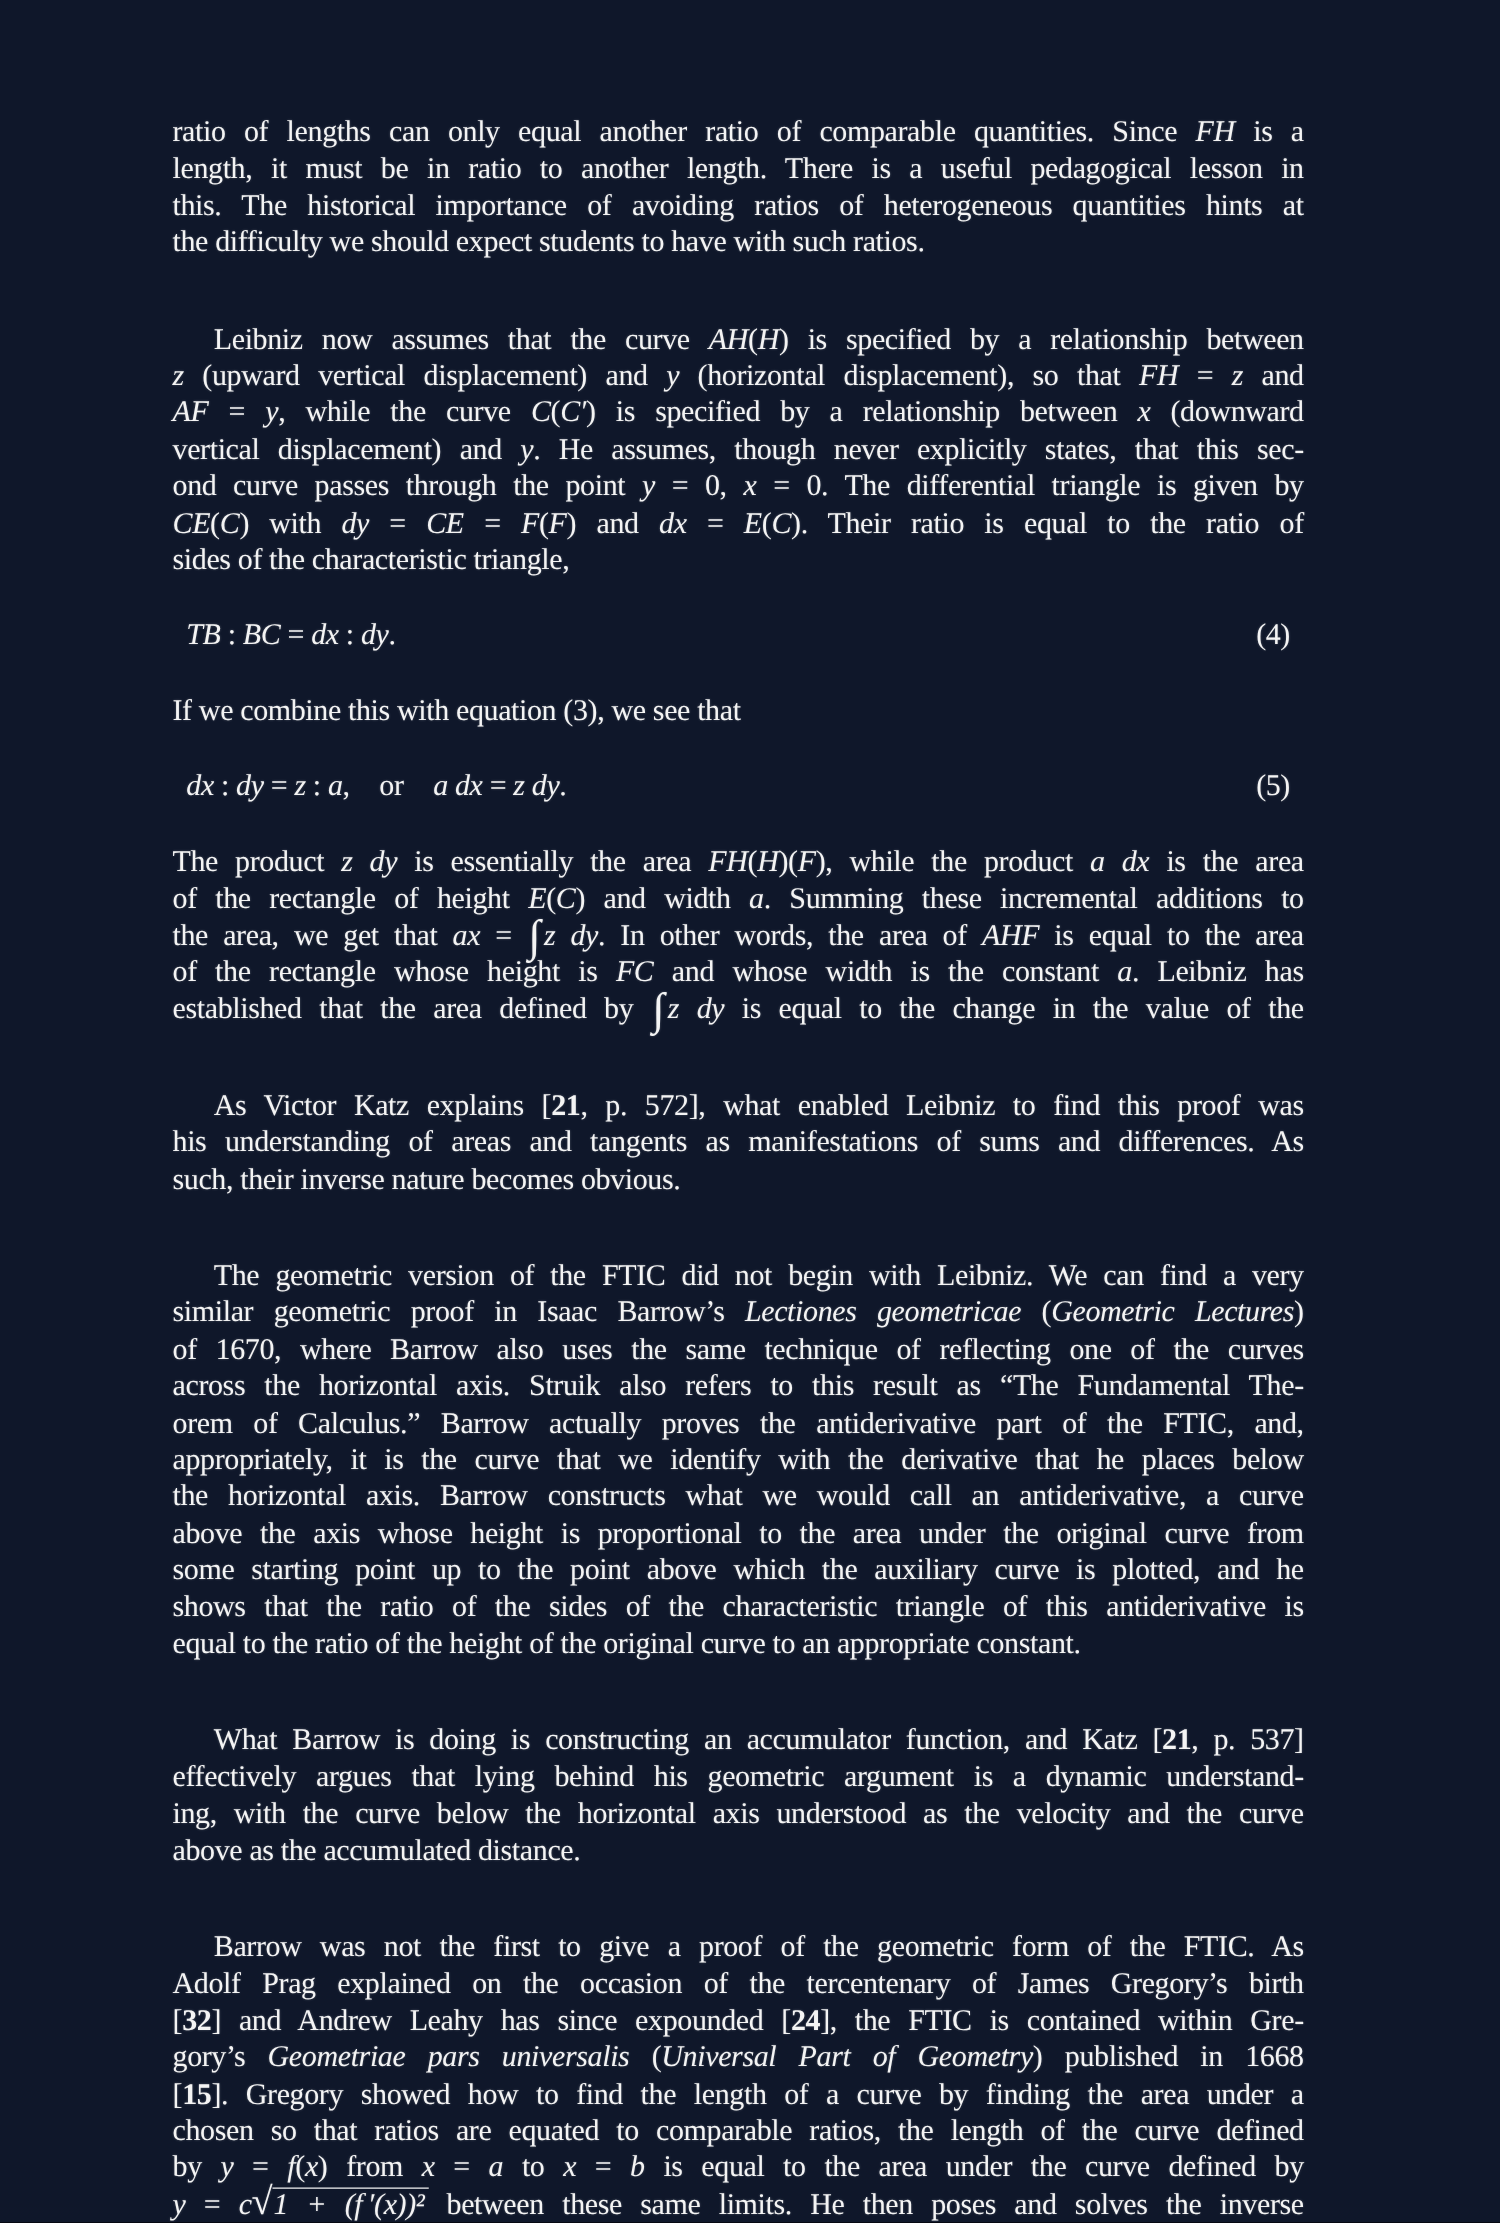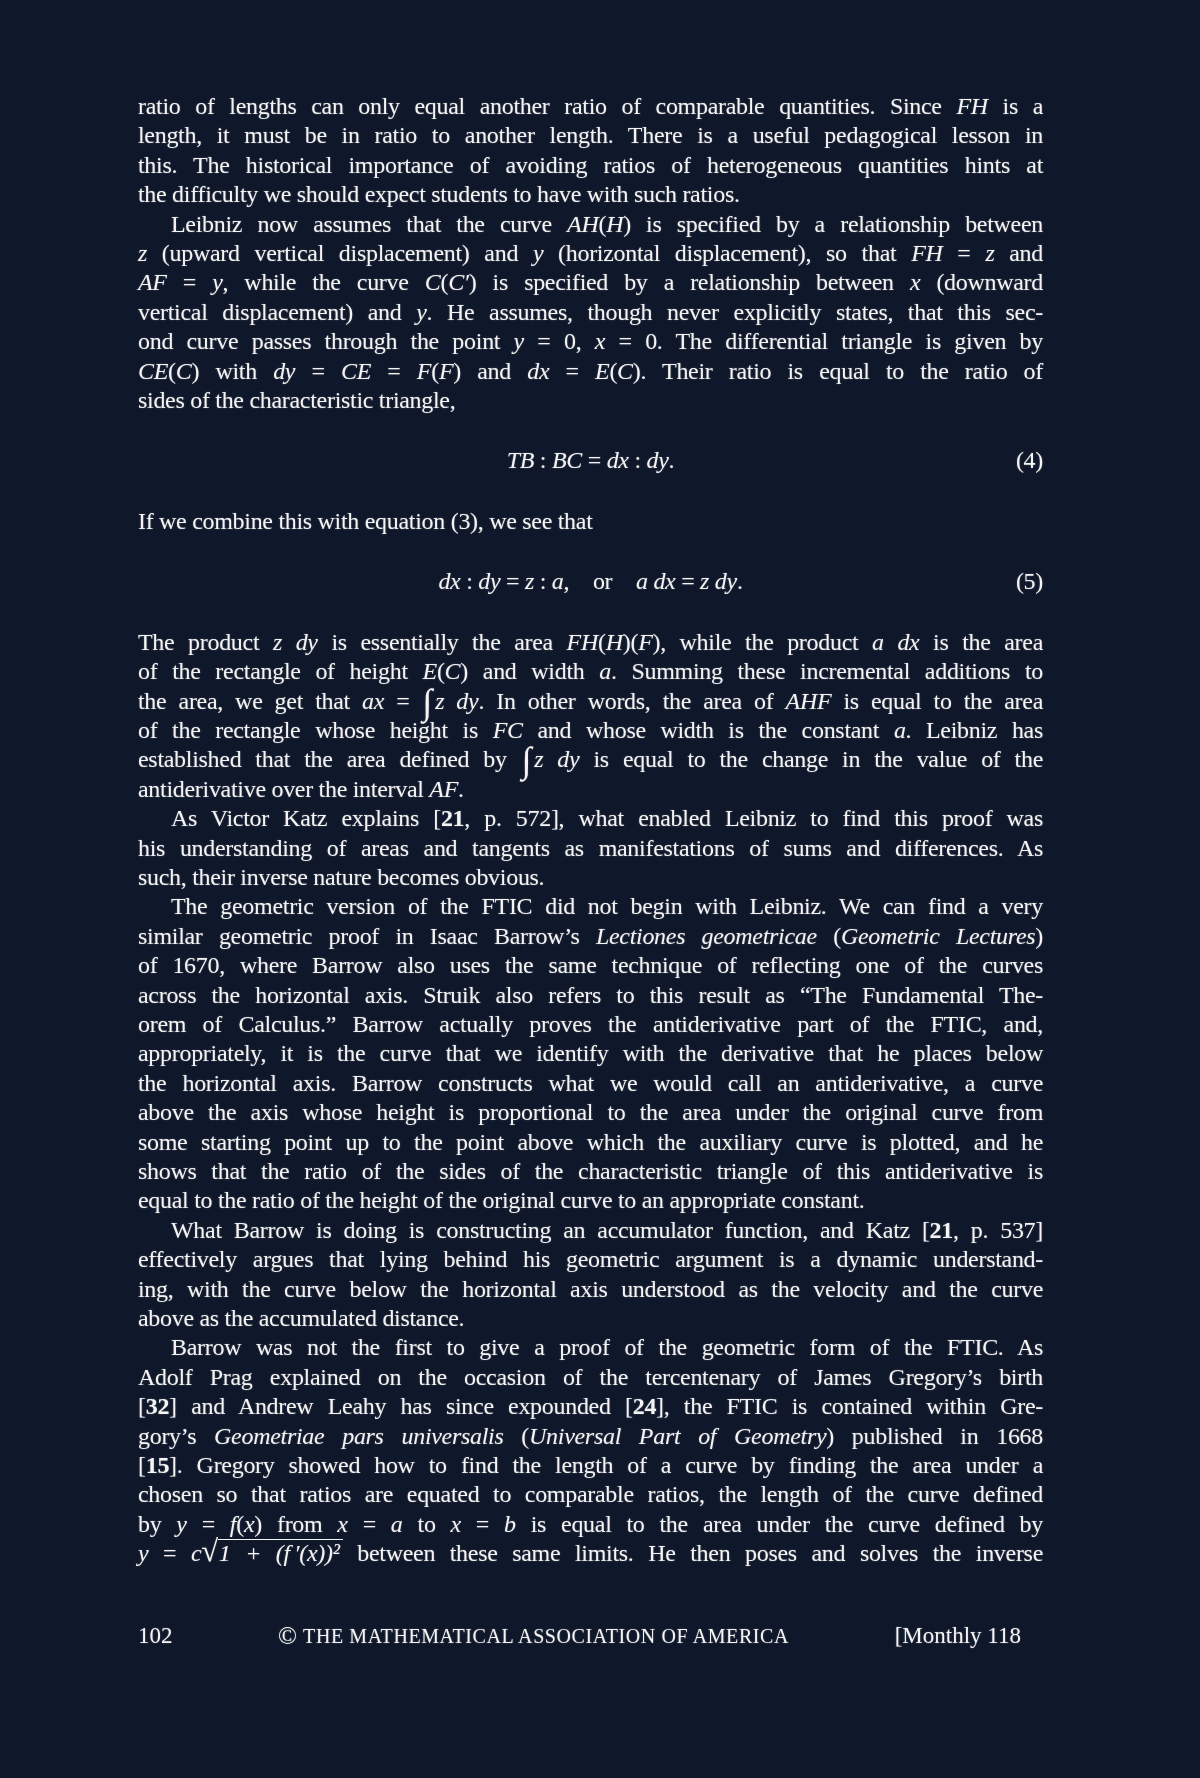--- a/index.html
+++ b/index.html
@@ -21,40 +21,39 @@
     font-size: 24px;
     line-height: 29.4px;
     letter-spacing: -0.3px;
   }
   .para { margin: 0; }
   .line {
     text-align: justify;
     text-align-last: justify;
   }
   .line.end { text-align-last: auto; }
-  .line.indent { text-indent: 33px; }
+  .line.indent { text-indent: 33px; margin-top: 48px; }
   .it { font-style: italic; }
   .bd { font-weight: bold; }
   .intg {
     font-size: 1.5em;
     line-height: 0;
     vertical-align: -0.14em;
     margin: 0 3px 0 1px;
   }
   .rad { white-space: nowrap; }
   .rsign { font-size: 1.28em; line-height: 0; }
   .rbody {
     border-top: 1.6px solid #f4f4f4;
     font-style: italic;
     padding: 0 3px 0 1px;
   }
   .equation {
     position: relative;
-    text-align: center;
-    margin: 31px 0;
+    margin: 31px 11px;
   }
   .eq-number { position: absolute; right: 0; }
   .footer {
     display: flex;
     align-items: baseline;
     margin-top: 52px;
     font-size: 23px;
     letter-spacing: 0;
     justify-content: flex-end;
   }
@@ -102,21 +101,20 @@
         <div class="para">
           <div class="line end"><span>If we combine this with equation (3), we see that</span></div>
         </div>
         <div class="equation"><span><span class="it">dx</span><span> : </span><span class="it">dy</span><span> = </span><span class="it">z</span><span> : </span><span class="it">a</span><span>, or </span><span class="it">a dx</span><span> = </span><span class="it">z dy</span><span>.</span></span><span class="eq-number">(5)</span></div>
         <div class="para">
           <div class="line"><span>The product </span><span class="it">z dy</span><span> is essentially the area </span><span class="it">FH</span><span>(</span><span class="it">H</span><span>)(</span><span class="it">F</span><span>), while the product </span><span class="it">a dx</span><span> is the area</span></div>
           <div class="line"><span>of the rectangle of height </span><span class="it">E</span><span>(</span><span class="it">C</span><span>) and width </span><span class="it">a</span><span>. Summing these incremental additions to</span></div>
           <div class="line"><span>the area, we get that </span><span class="it">ax</span><span> = </span><span class="intg">∫</span><span class="it">z dy</span><span>. In other words, the area of </span><span class="it">AHF</span><span> is equal to the area</span></div>
           <div class="line"><span>of the rectangle whose height is </span><span class="it">FC</span><span> and whose width is the constant </span><span class="it">a</span><span>. Leibniz has</span></div>
           <div class="line"><span>established that the area defined by </span><span class="intg">∫</span><span class="it">z dy</span><span> is equal to the change in the value of the</span></div>
-          <div class="line end"><span>antiderivative over the interval </span><span class="it">AF</span><span>.</span></div>
         </div>
         <div class="para">
           <div class="line indent"><span>As Victor Katz explains [</span><span class="bd">21</span><span>, p. 572], what enabled Leibniz to find this proof was</span></div>
           <div class="line"><span>his understanding of areas and tangents as manifestations of sums and differences. As</span></div>
           <div class="line end"><span>such, their inverse nature becomes obvious.</span></div>
         </div>
         <div class="para">
           <div class="line indent"><span>The geometric version of the FTIC did not begin with Leibniz. We can find a very</span></div>
           <div class="line"><span>similar geometric proof in Isaac Barrow’s </span><span class="it">Lectiones geometricae</span><span> (</span><span class="it">Geometric Lectures</span><span>)</span></div>
           <div class="line"><span>of 1670, where Barrow also uses the same technique of reflecting one of the curves</span></div>

